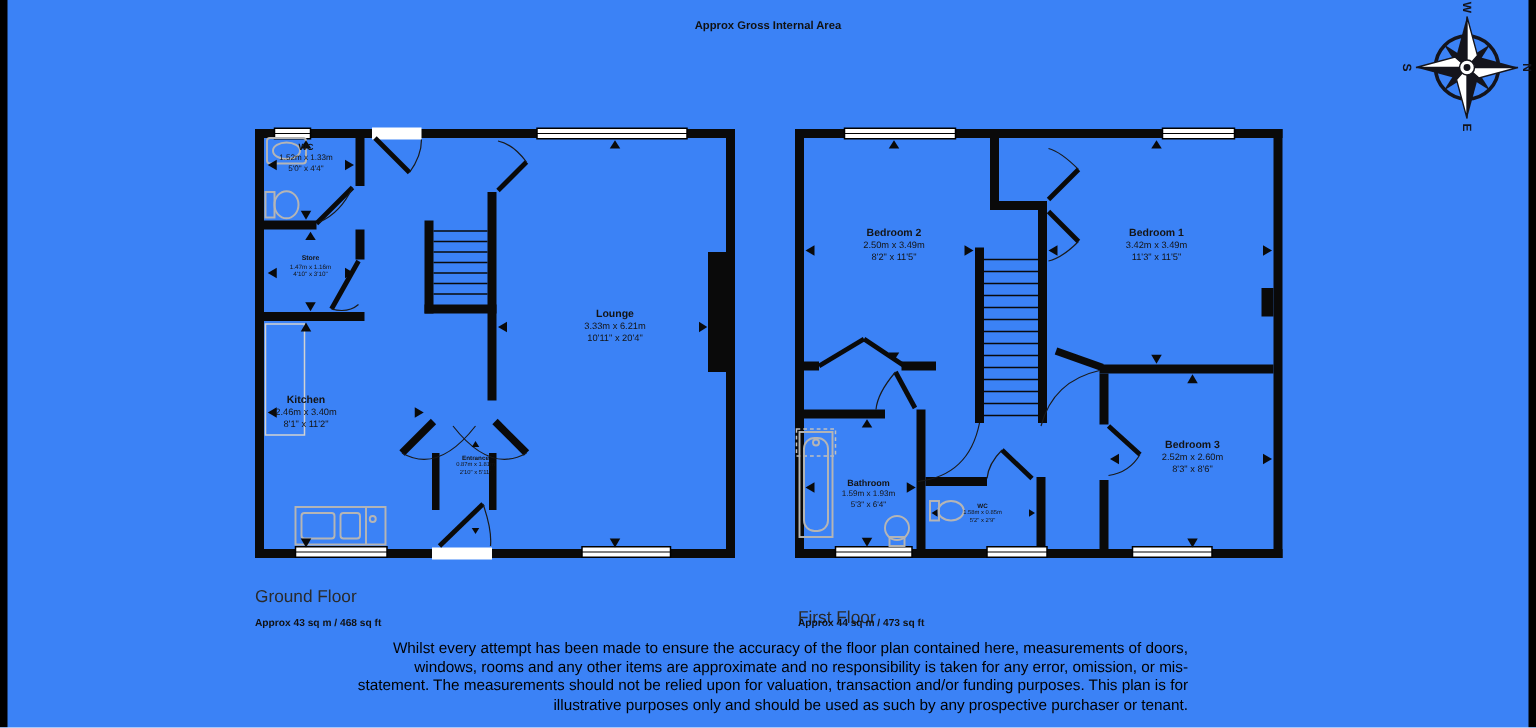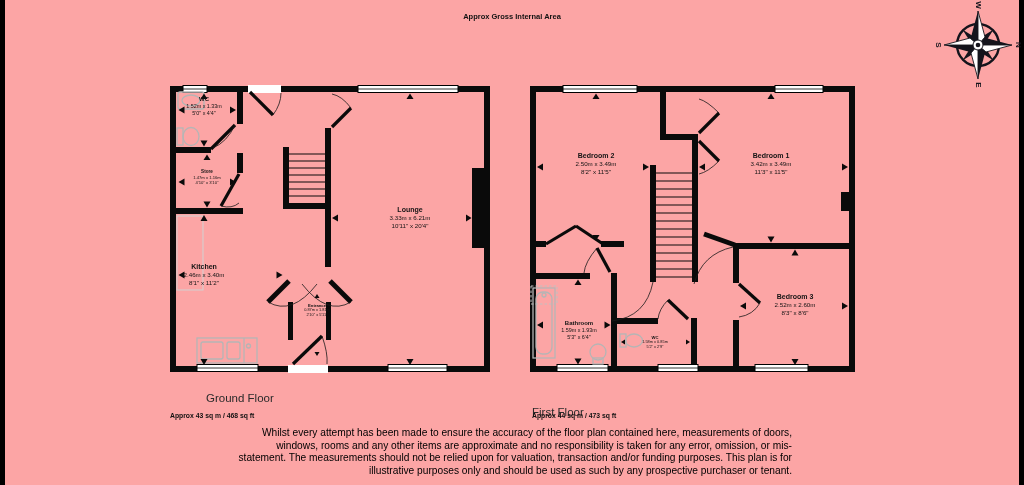--- a/index.html
+++ b/index.html
@@ -1,16 +1,16 @@
 <!DOCTYPE html>
 <html><head>
 <meta charset="utf-8">
 <style>
   html,body{margin:0;padding:0;background:#fff;}
-  .page{position:relative;width:1024px;height:485px;background:#fca5a5;overflow:hidden;
+  .page{position:relative;width:1024px;height:485px;background:#3b82f6;overflow:hidden;
         font-family:"Liberation Sans",sans-serif;color:#111;}
   .edge{position:absolute;top:0;width:5px;height:485px;background:#000;}
   .edge.left{left:0;} .edge.right{right:0;}
   svg.plan{position:absolute;left:0;top:0;}
   
   .w rect{fill:#0a0a0a;}
   .thick{stroke:#0a0a0a;stroke-width:5;fill:none;}
   .leaf{stroke:#0a0a0a;stroke-width:3.2;fill:none;}
   .arc{stroke:#1a1a1a;stroke-width:0.8;fill:none;}
   .ln{stroke:#0a0a0a;stroke-width:1.1;fill:none;}
@@ -28,21 +28,21 @@
   .hdr2{top:21px;font-size:7.5px;}
   .room-label{position:absolute;transform:translate(-50%,-50%);text-align:center;
               color:#141414;white-space:nowrap;line-height:1.2;}
   .rname{font-weight:bold;}
   .lbl-md .rname{font-size:7px;}  .lbl-md .rdim{font-size:6.2px;}
   .lbl-sm .rname{font-size:6px;}  .lbl-sm .rdim{font-size:5.4px;}
   .lbl-xs .rname{font-size:4.6px;} .lbl-xs .rdim{font-size:4.2px;}
   .lbl-xxs .rname{font-size:4.2px;} .lbl-xxs .rdim{font-size:3.9px;}
   .floor-title{position:absolute;font-size:11.5px;color:#2a2a2a;}
   .floor-area{position:absolute;font-size:6.8px;font-weight:bold;color:#111;}
-  .gf-title{left:170px;top:392px;margin-left:36px;} .gf-area{left:170px;top:412px;}
+  .gf-title{left:170px;top:392px;} .gf-area{left:170px;top:412px;}
   .ff-title{left:532px;top:406px;} .ff-area{left:532px;top:412px;}
   .disclaimer{position:absolute;left:232px;top:427px;width:560px;text-align:right;
               font-size:10.2px;line-height:12.7px;color:#000;}
 </style>
 </head>
 <body>
 
 <div class="page">
   <div class="edge left"></div>
   <div class="edge right"></div>

